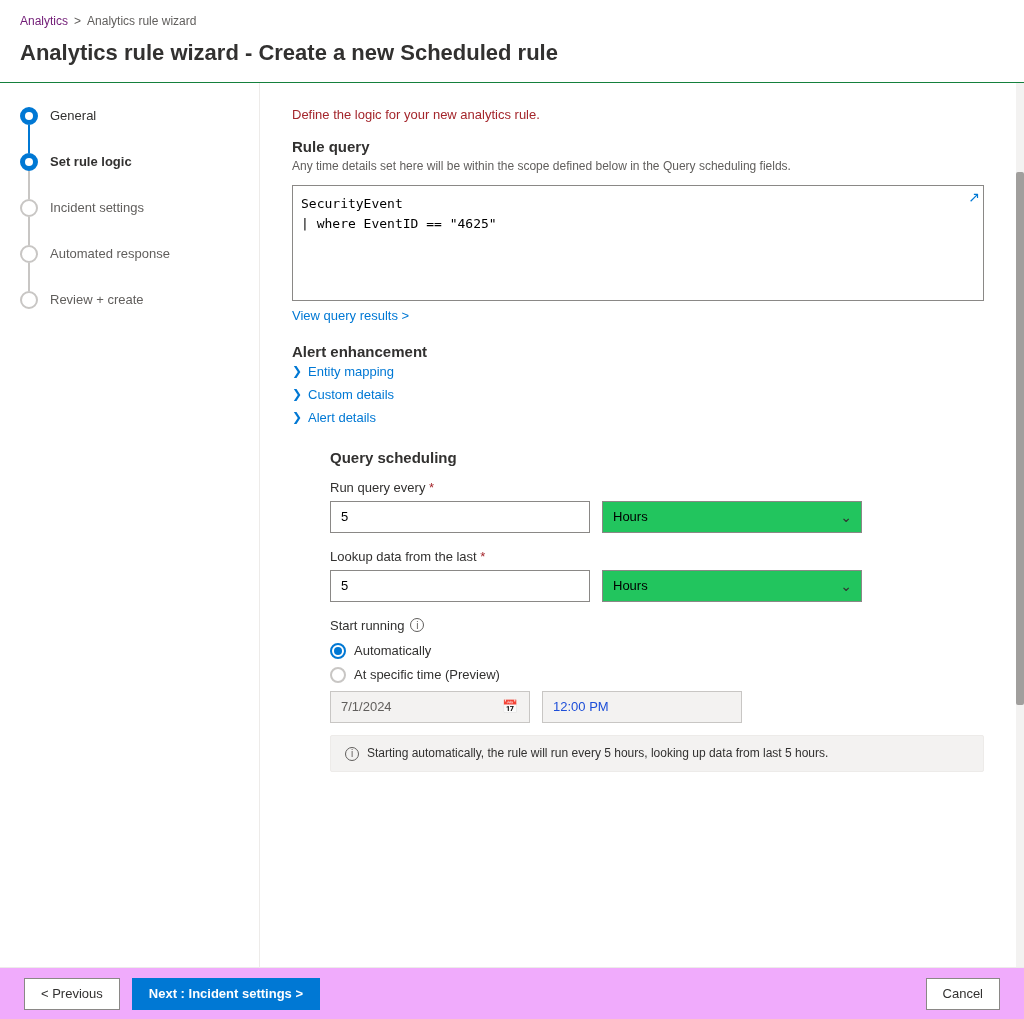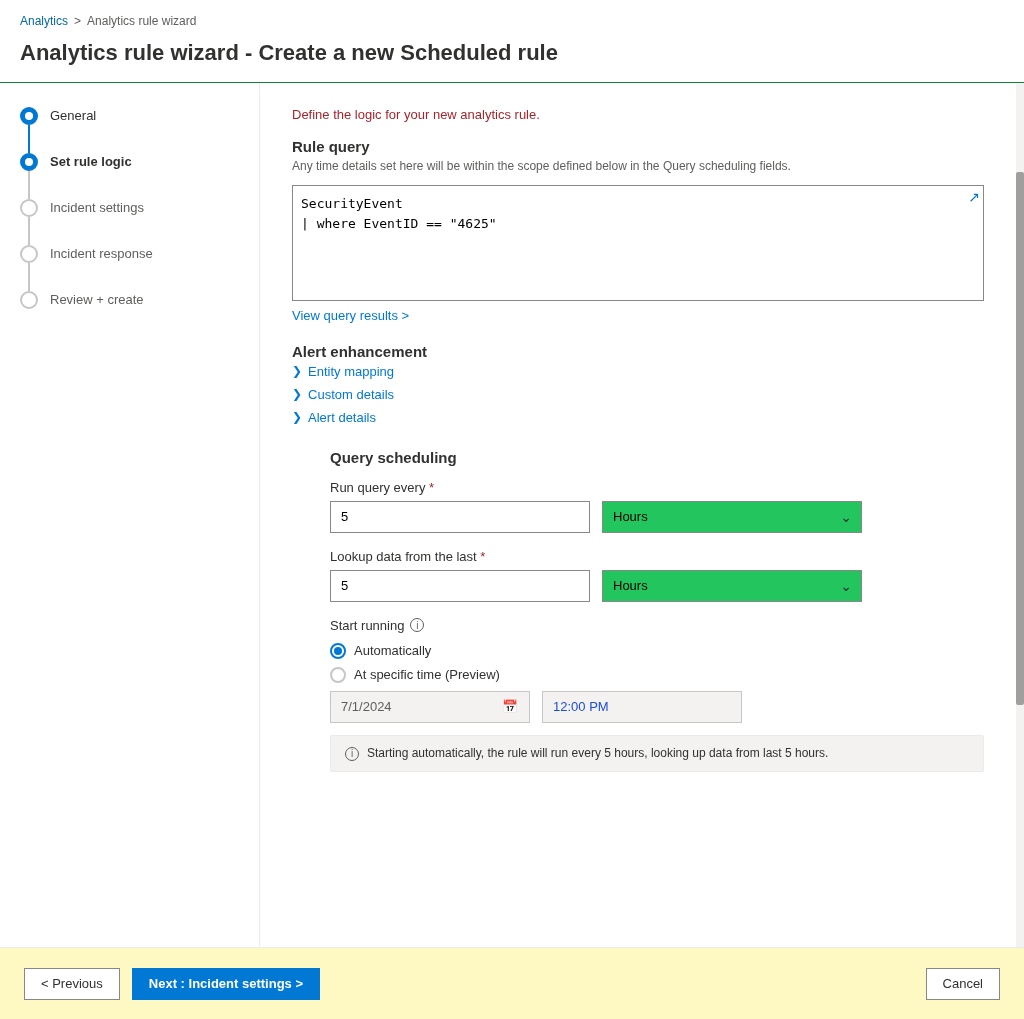--- a/index.html
+++ b/index.html
@@ -1,19 +1,19 @@
 <!DOCTYPE html>
 <html><head>
   <meta charset="utf-8">
   <style>
     * { box-sizing: border-box; margin: 0; padding: 0; }
     body { font-family: 'Segoe UI', Arial, sans-serif; font-size: 13px; color: #323130; background: #fff; }
 
     .breadcrumb { padding: 14px 20px 4px 20px; font-size: 12px; color: #605e5c; display: flex; align-items: center; gap: 6px; }
-    .breadcrumb a { color: #0369a1; text-decoration: none; }
+    .breadcrumb a { color: #701a75; text-decoration: none; }
 
     .page-title { padding: 8px 20px 16px 20px; font-size: 22px; font-weight: 600; color: #323130; border-bottom: 1px solid #15803d; }
 
     .main-layout { display: flex; height: calc(1019px - 130px); }
 
     
     .sidebar { width: 260px; min-width: 260px; padding: 24px 20px; border-right: 1px solid #edebe9; display: flex; flex-direction: column; gap: 0; }
     .wizard-step { display: flex; align-items: flex-start; margin-bottom: 0; position: relative; }
     .step-indicator { display: flex; flex-direction: column; align-items: center; margin-right: 12px; }
     .step-circle { width: 18px; height: 18px; border-radius: 50%; border: 2px solid #c8c6c4; background: #fff; display: flex; align-items: center; justify-content: center; flex-shrink: 0; }
@@ -64,21 +64,21 @@
     .radio-circle.selected { border-color: #0078d4; }
     .radio-circle.selected::after { content: ''; width: 8px; height: 8px; border-radius: 50%; background: #0078d4; }
 
     .datetime-row { display: flex; gap: 12px; margin-bottom: 12px; margin-top: 4px; }
     .date-input { border: 1px solid #c8c6c4; padding: 6px 10px; width: 200px; font-size: 13px; height: 32px; background: #f3f2f1; color: #605e5c; display: flex; align-items: center; justify-content: space-between; }
     .time-input { border: 1px solid #c8c6c4; padding: 6px 10px; width: 200px; font-size: 13px; height: 32px; background: #f3f2f1; color: #1d4ed8; display: flex; align-items: center; }
 
     .info-box { background: #f3f2f1; border: 1px solid #edebe9; padding: 10px 14px; font-size: 12px; color: #323130; display: flex; align-items: flex-start; gap: 8px; border-radius: 2px; }
 
     
-    .footer { position: fixed; bottom: 0; left: 0; right: 0; height: 72px; background: #fef9c3; border-top: 1px solid #edebe9; display: flex; align-items: center; padding: 0 24px; gap: 12px; z-index: 100; }
+    .footer { position: fixed; bottom: 0; left: 0; right: 0; height: 52px; background: #f0abfc; border-top: 1px solid #edebe9; display: flex; align-items: center; padding: 0 24px; gap: 12px; z-index: 100; }
     .btn-secondary { background: #fff; border: 1px solid #8a8886; color: #323130; padding: 6px 16px; font-size: 13px; cursor: pointer; height: 32px; }
     .btn-primary { background: #0078d4; border: 1px solid #0078d4; color: #fff; padding: 6px 16px; font-size: 13px; cursor: pointer; height: 32px; font-weight: 600; }
     .btn-cancel { background: #fff; border: 1px solid #8a8886; color: #323130; padding: 6px 16px; font-size: 13px; cursor: pointer; height: 32px; margin-left: auto; }
 
     
     .content-area::-webkit-scrollbar { width: 8px; }
     .content-area::-webkit-scrollbar-track { background: #f3f2f1; }
     .content-area::-webkit-scrollbar-thumb { background: #c8c6c4; }
 
     .right-scrollbar { width: 8px; background: #f3f2f1; position: relative; }
@@ -121,21 +121,21 @@
         <div class="step-line inactive"></div>
       </div>
       <div class="step-label muted">Incident settings</div>
     </div>
 
     <div class="wizard-step">
       <div class="step-indicator">
         <div class="step-circle"></div>
         <div class="step-line inactive"></div>
       </div>
-      <div class="step-label muted">Incident response</div>
+      <div class="step-label muted">Automated response</div>
     </div>
 
     <div class="wizard-step">
       <div class="step-indicator">
         <div class="step-circle"></div>
       </div>
       <div class="step-label muted">Review + create</div>
     </div>
 
   </div>

